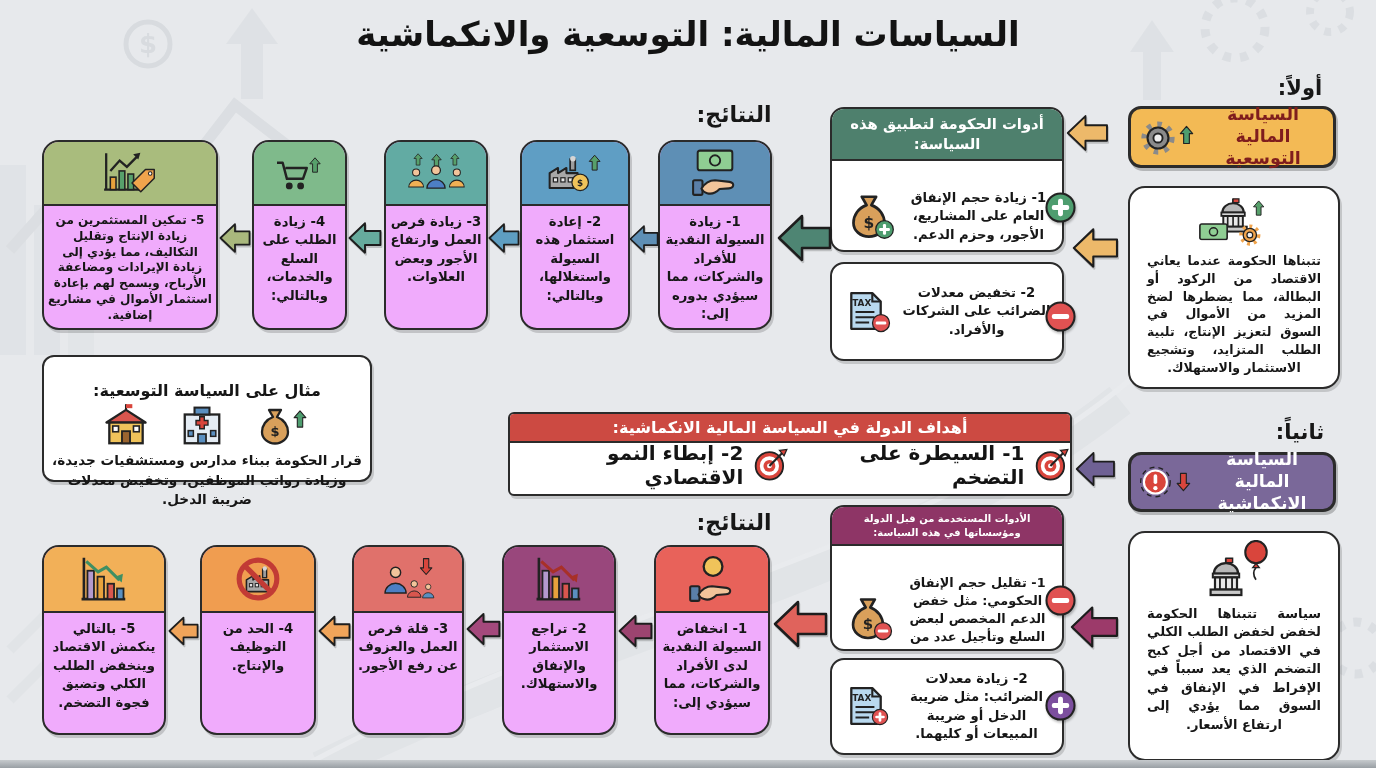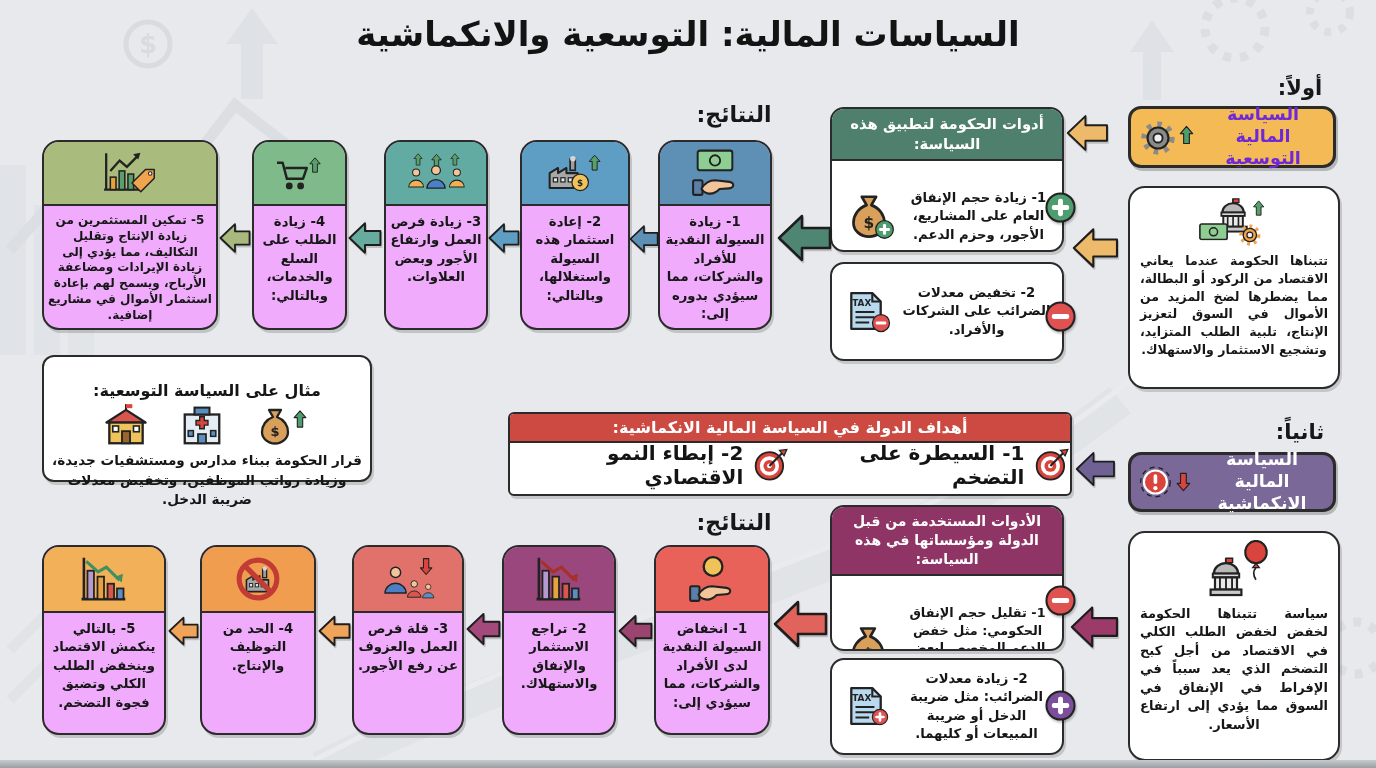--- a/index.html
+++ b/index.html
@@ -8,23 +8,23 @@
     background:#e7e9ec;
     font-family:"DejaVu Sans","Liberation Sans",sans-serif;
     direction:rtl;color:#161616;
   }
   .abs{position:absolute;}
   .title{left:0;top:14px;width:1376px;text-align:center;font-size:34px;font-weight:bold;color:#131313;letter-spacing:-.5px;}
   .lbl{font-weight:bold;font-size:21px;color:#171717;text-align:center;}
   .card{background:#fff;border:2.5px solid #2b2b2b;border-radius:15px;box-shadow:2px 3px 0 rgba(0,0,0,.15);}
   .policy{display:flex;align-items:center;gap:6px;border:3px solid #2b2b2b;border-radius:13px;box-shadow:2px 3px 0 rgba(0,0,0,.22);padding:4px 10px 4px 8px;box-sizing:border-box;}
   .policy .p-txt{flex:1;font-weight:bold;font-size:17.5px;line-height:1.25;text-align:center;}
-  .policy.orange{background:#f3ba55;color:#6d28d9;}
+  .policy.orange{background:#f3ba55;color:#7f1d1d;}
   .policy.purple{background:#7a6899;color:#ffffff;}
-  .desc-card{display:flex;flex-direction:column;align-items:center;padding:7px 10px;box-sizing:border-box;border-radius:17px;}
+  .desc-card{display:flex;flex-direction:column;align-items:center;padding:7px 17px;box-sizing:border-box;border-radius:17px;}
   .desc-card p{margin:3px 0 0;font-weight:bold;line-height:1.42;text-align:justify;text-align-last:center;}
   .tools-card{display:flex;flex-direction:column;box-sizing:border-box;overflow:hidden;border-radius:14px;gap:22px;}
   .th{color:#fff;font-weight:bold;font-size:14.8px;line-height:1.35;text-align:center;padding:5px 8px;border-bottom:2.5px solid #2b2b2b;}
   .tool-item{flex:1;display:flex;align-items:center;gap:5px;padding:6px 9px;}
   .tool-item .tx{flex:1;font-weight:bold;font-size:13.2px;line-height:1.4;text-align:center;}
   .chain{display:flex;flex-direction:column;box-sizing:border-box;background:#f0abfc;border:2.5px solid #2b2b2b;border-radius:17px;overflow:hidden;box-shadow:2px 3px 0 rgba(0,0,0,.16);}
   .chain .hd{flex:none;height:62px;border-bottom:2.5px solid #2b2b2b;display:flex;align-items:center;justify-content:center;}
   .chain .bd{flex:1;font-weight:bold;font-size:13.2px;line-height:1.4;text-align:center;padding:7px 4px;}
   .banner{overflow:hidden;border-radius:6px;}
   .banner .bh{background:#cc4a42;color:#fff;font-weight:bold;font-size:16px;text-align:center;padding:4px 6px;border-bottom:2.5px solid #2b2b2b;}
@@ -387,21 +387,21 @@
       <use href="#s-balloon" x="46" y="0" width="28" height="42"></use>
     </svg>
   <p style="font-size:13px">سياسة تتبناها الحكومة لخفض لخفض الطلب الكلي في الاقتصاد من أجل كبح التضخم الذي يعد سبباً في الإفراط في الإنفاق في السوق مما يؤدي إلى ارتفاع الأسعار.</p>
 </div>
 
 <svg class="abs arrow" style="left:1066px;top:604px" width="56" height="46" viewBox="0 0 56 52">
     <polygon points="54,16 26,16 26,4 3,26 26,48 26,36 54,36" fill="#9c3a6a" stroke="#1d1d1d" stroke-width="2.5" stroke-linejoin="round"></polygon>
   </svg>
 
 <div class="abs card tools-card" style="left:830px;top:505px;width:234px;height:146px">
-  <div class="th" style="background:#8e3566;font-size:14px">الأدوات المستخدمة من قبل الدولة ومؤسساتها في هذه السياسة:</div>
+  <div class="th" style="background:#8e3566;font-size:10px">الأدوات المستخدمة من قبل الدولة ومؤسساتها في هذه السياسة:</div>
   <div class="tool-item">
     <div class="tx" style="font-size:12.8px">1- تقليل حجم الإنفاق الحكومي: مثل خفض الدعم المخصص لبعض السلع وتأجيل عدد من المشاريع الحكومية.</div>
     <svg width="56" height="50" viewBox="0 0 56 50">
         <use href="#s-bag" x="4" y="2" width="46" height="46" style="color:#d9a05b"></use>
         <use href="#s-minus" x="32" y="27" width="20" height="20" style="color:#e05252"></use>
       </svg>
   </div>
 </div>
 <svg class="abs badge" style="left:1044px;top:584px;color:#e05252" width="33" height="33" viewBox="0 0 40 40">
     <use href="#s-minus"></use>

